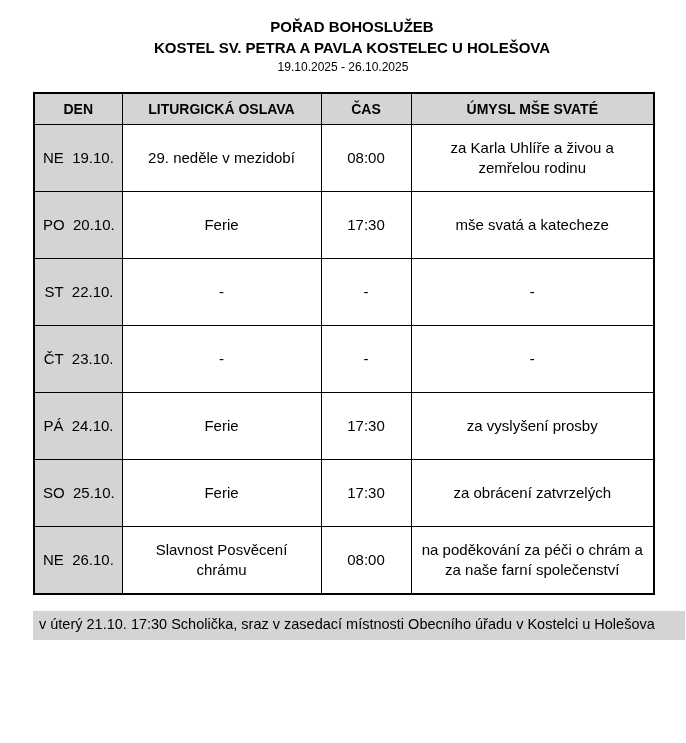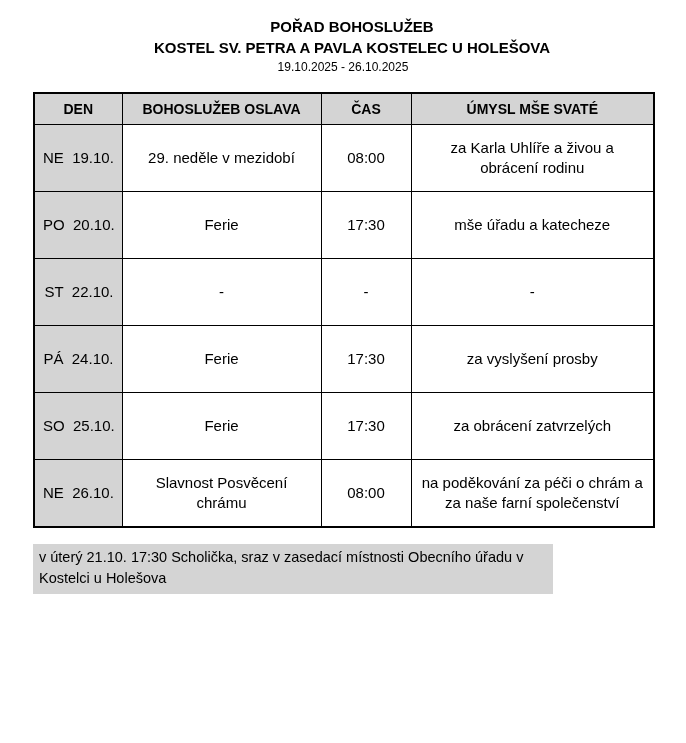--- a/index.html
+++ b/index.html
@@ -57,21 +57,21 @@
     font-weight: normal;
     text-align: right;
     white-space: pre;
     padding-left: 8px;
   }
   .col-day { width: 88px; }
   .col-celebration { width: 199px; }
   .col-time { width: 90px; }
   .col-intention { width: 243px; }
   .footer-note {
-    width: 520px;
+    width: 652px;
     margin: 16px 0 0 33px;
     background: var(--shade);
     font-size: 14.5px;
     line-height: 1.45;
     padding: 3px 6px 5px 6px;
   }
 </style>
 </head>
 <body>
 
@@ -86,40 +86,46 @@
   <table class="schedule">
     <colgroup>
       <col class="col-day">
       <col class="col-celebration">
       <col class="col-time">
       <col class="col-intention">
     </colgroup>
     <thead>
       <tr>
         <th>DEN</th>
-        <th>BOHOSLUŽEB OSLAVA</th>
+        <th>LITURGICKÁ OSLAVA</th>
         <th>ČAS</th>
         <th>ÚMYSL MŠE SVATÉ</th>
       </tr>
     </thead>
     <tbody>
       <tr>
         <td class="day">NE  19.10.</td>
         <td>29. neděle v mezidobí</td>
         <td>08:00</td>
-        <td>za Karla Uhlíře a živou a obrácení rodinu</td>
+        <td>za Karla Uhlíře a živou a zemřelou rodinu</td>
       </tr>
       <tr>
         <td class="day">PO  20.10.</td>
         <td>Ferie</td>
         <td>17:30</td>
-        <td>mše úřadu a katecheze</td>
+        <td>mše svatá a katecheze</td>
       </tr>
       <tr>
         <td class="day">ST  22.10.</td>
+        <td>-</td>
+        <td>-</td>
+        <td>-</td>
+      </tr>
+      <tr>
+        <td class="day">ČT  23.10.</td>
         <td>-</td>
         <td>-</td>
         <td>-</td>
       </tr>
       <tr>
         <td class="day">PÁ  24.10.</td>
         <td>Ferie</td>
         <td>17:30</td>
         <td>za vyslyšení prosby</td>
       </tr>

